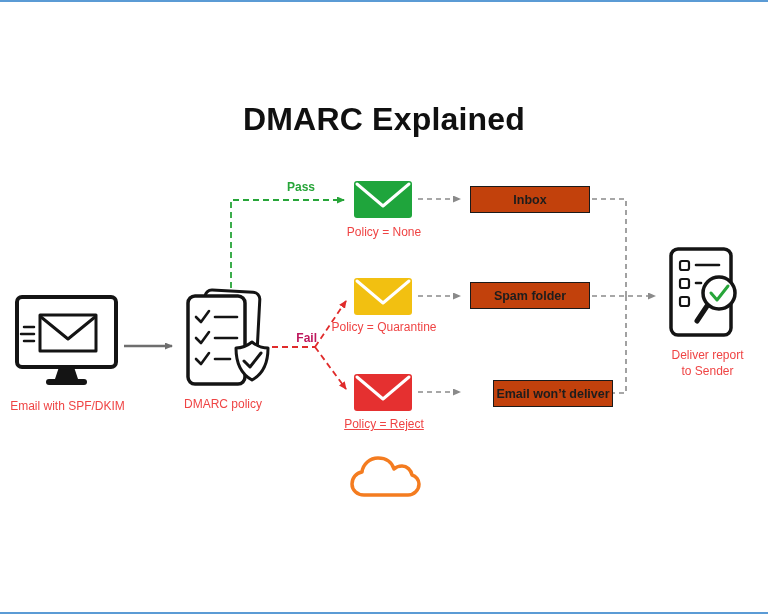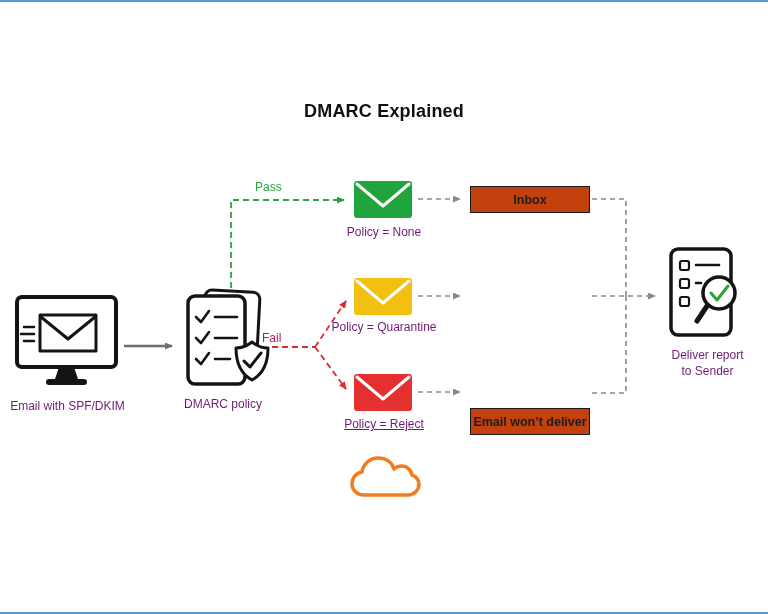--- a/index.html
+++ b/index.html
@@ -5,40 +5,40 @@
   html,body{margin:0;padding:0;background:#fff;}
   .canvas{
     position:relative;width:768px;height:614px;background:#ffffff;
     font-family:"Liberation Sans", sans-serif;color:#1d1d1d;overflow:hidden;
   }
   .edge-line{position:absolute;left:0;width:768px;height:2px;background:#5B9BD5;}
   .edge-line.top{top:0;}
   .edge-line.bottom{bottom:0;}
   .title{
     position:absolute;left:0;right:0;top:101px;margin:0;text-align:center;
-    font-size:18px;font-weight:800;letter-spacing:.2px;color:#101010;
+    font-size:32px;font-weight:800;letter-spacing:.2px;color:#101010;
   }
   .layer{position:absolute;left:0;top:0;}
-  .label{position:absolute;font-size:12px;text-align:center;color:#701a75;}
+  .label{position:absolute;font-size:12px;text-align:center;color:#ef4444;}
   .source-label{left:0;top:399px;width:135px;}
   .policy-label{left:158px;top:397px;width:130px;text-align:center;}
-  .branch{position:absolute;font-size:12px;font-weight:400;text-align:left;}
+  .branch{position:absolute;font-size:12px;font-weight:700;text-align:right;}
   .branch.pass{left:255px;top:180px;width:60px;}
   .branch.fail{left:262px;top:331px;width:55px;}
   .env-label.none{left:319px;top:225px;width:130px;}
   .env-label.quarantine{left:319px;top:320px;width:130px;}
   .env-label.reject{left:319px;top:417px;width:130px;text-decoration:underline;}
   .flow-box{
     position:absolute;width:120px;height:27px;background:#c2410c;
     border:1.5px solid #1a1a1a;display:flex;align-items:center;justify-content:center;
     font-size:12.5px;font-weight:700;box-sizing:border-box;
   }
   .flow-box.inbox{left:470px;top:186px;}
   .flow-box.spam{left:470px;top:282px;}
-  .flow-box.nodeliver{left:470px;top:380px;margin-top:28px;}
+  .flow-box.nodeliver{left:493px;top:380px;}
   .report-label{left:645px;top:347px;width:125px;white-space:pre-line;line-height:16px;}
   .logo-text{
     position:absolute;left:0;right:0;top:494px;text-align:center;
     font-size:22px;font-weight:700;letter-spacing:.3px;
   }
 </style>
 </head>
 <body>
 
 <div class="canvas">
@@ -138,20 +138,23 @@
   <div class="branch pass" style="color: rgb(39, 165, 57);">Pass</div>
   <div class="branch fail" style="color: #be185d;">Fail</div>
 
   <div class="label env-label none">Policy = None</div>
   <div class="label env-label quarantine">Policy = Quarantine</div>
   <div class="label env-label reject">Policy = Reject</div>
 
   <div class="flow-box inbox">
     <span>Inbox</span>
   </div>
+  <div class="flow-box spam">
+    <span>Spam folder</span>
+  </div>
   <div class="flow-box nodeliver">
     <span>Email won’t deliver</span>
   </div>
 
   <div class="label report-label">Deliver report
 to Sender</div>
 
 </div>
 
 </body></html>

